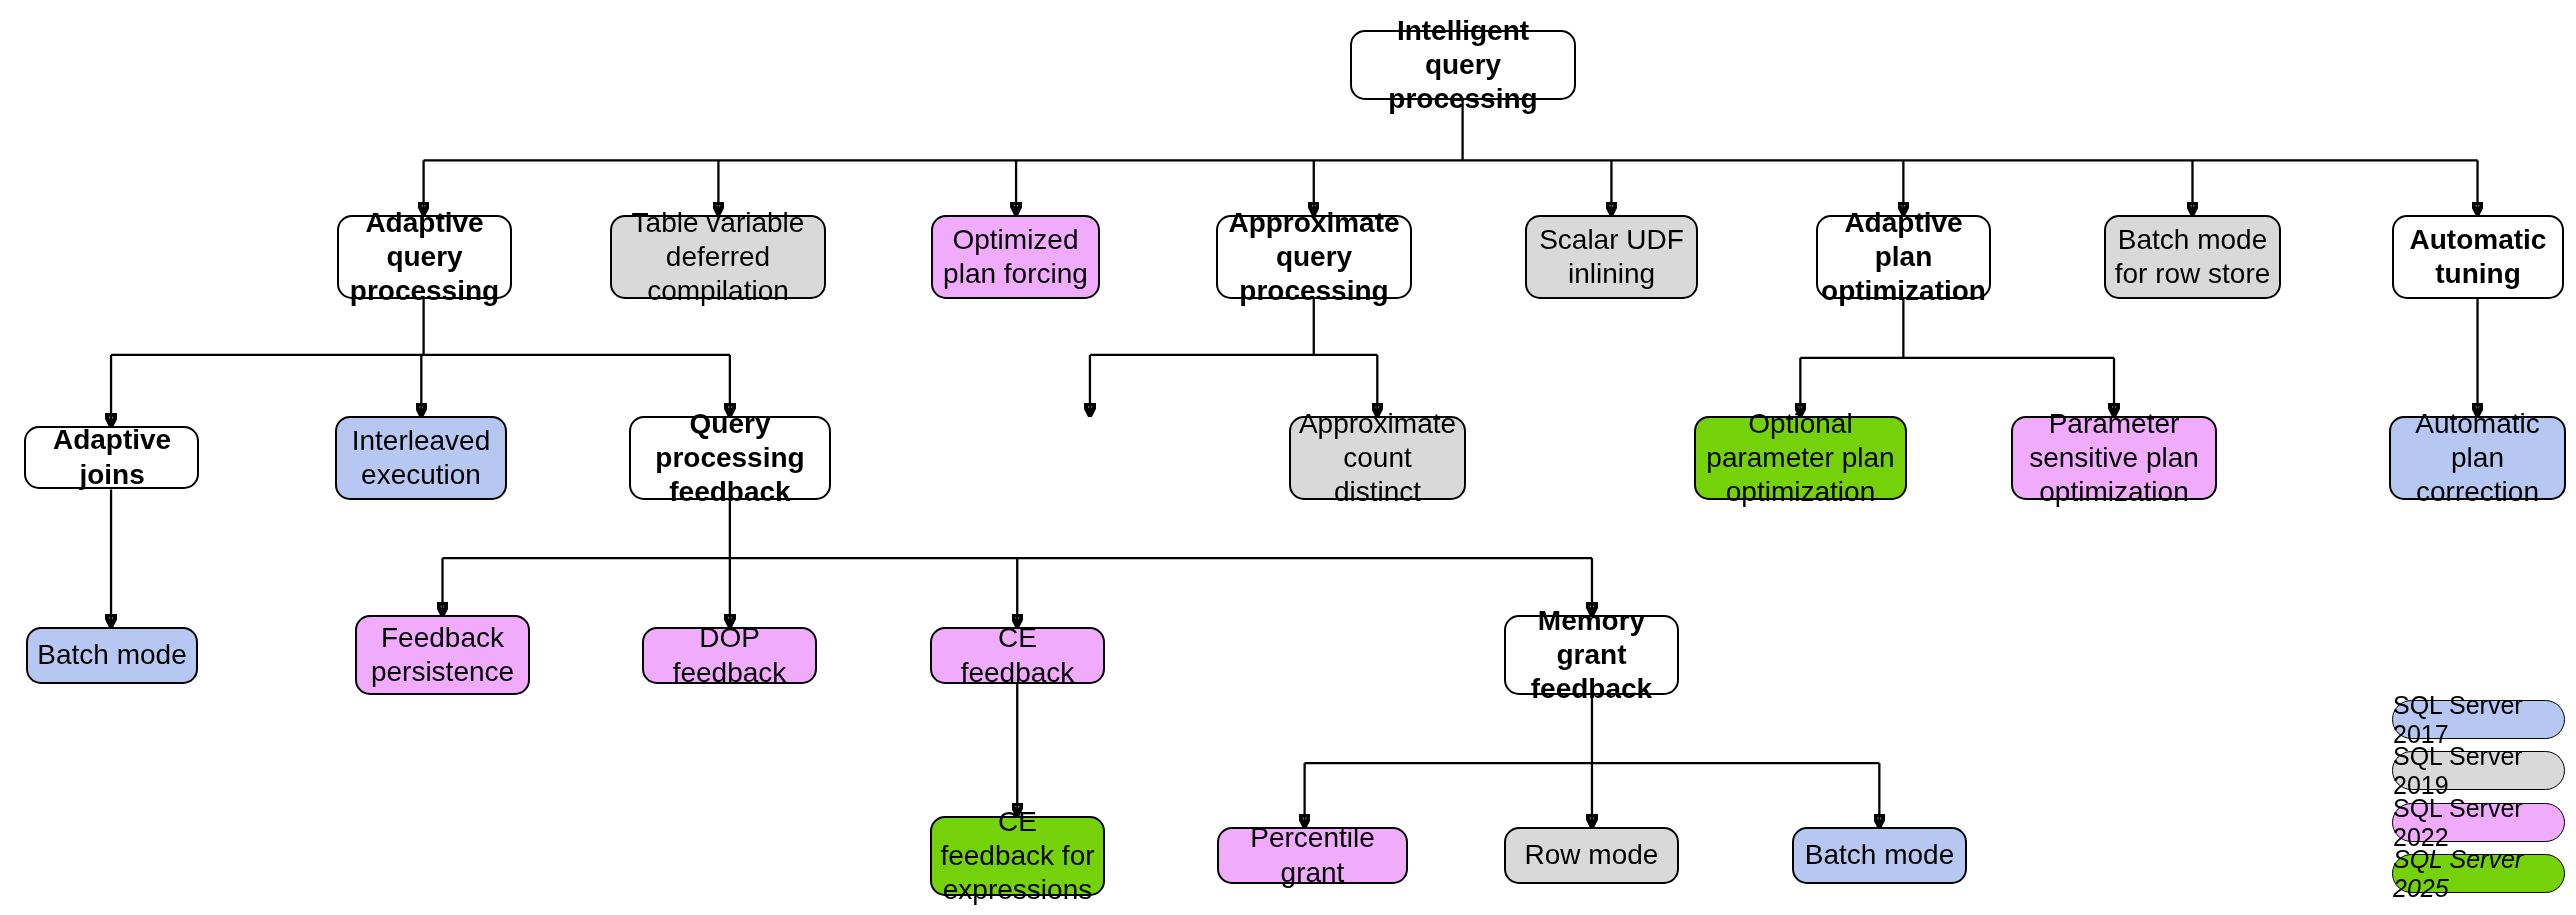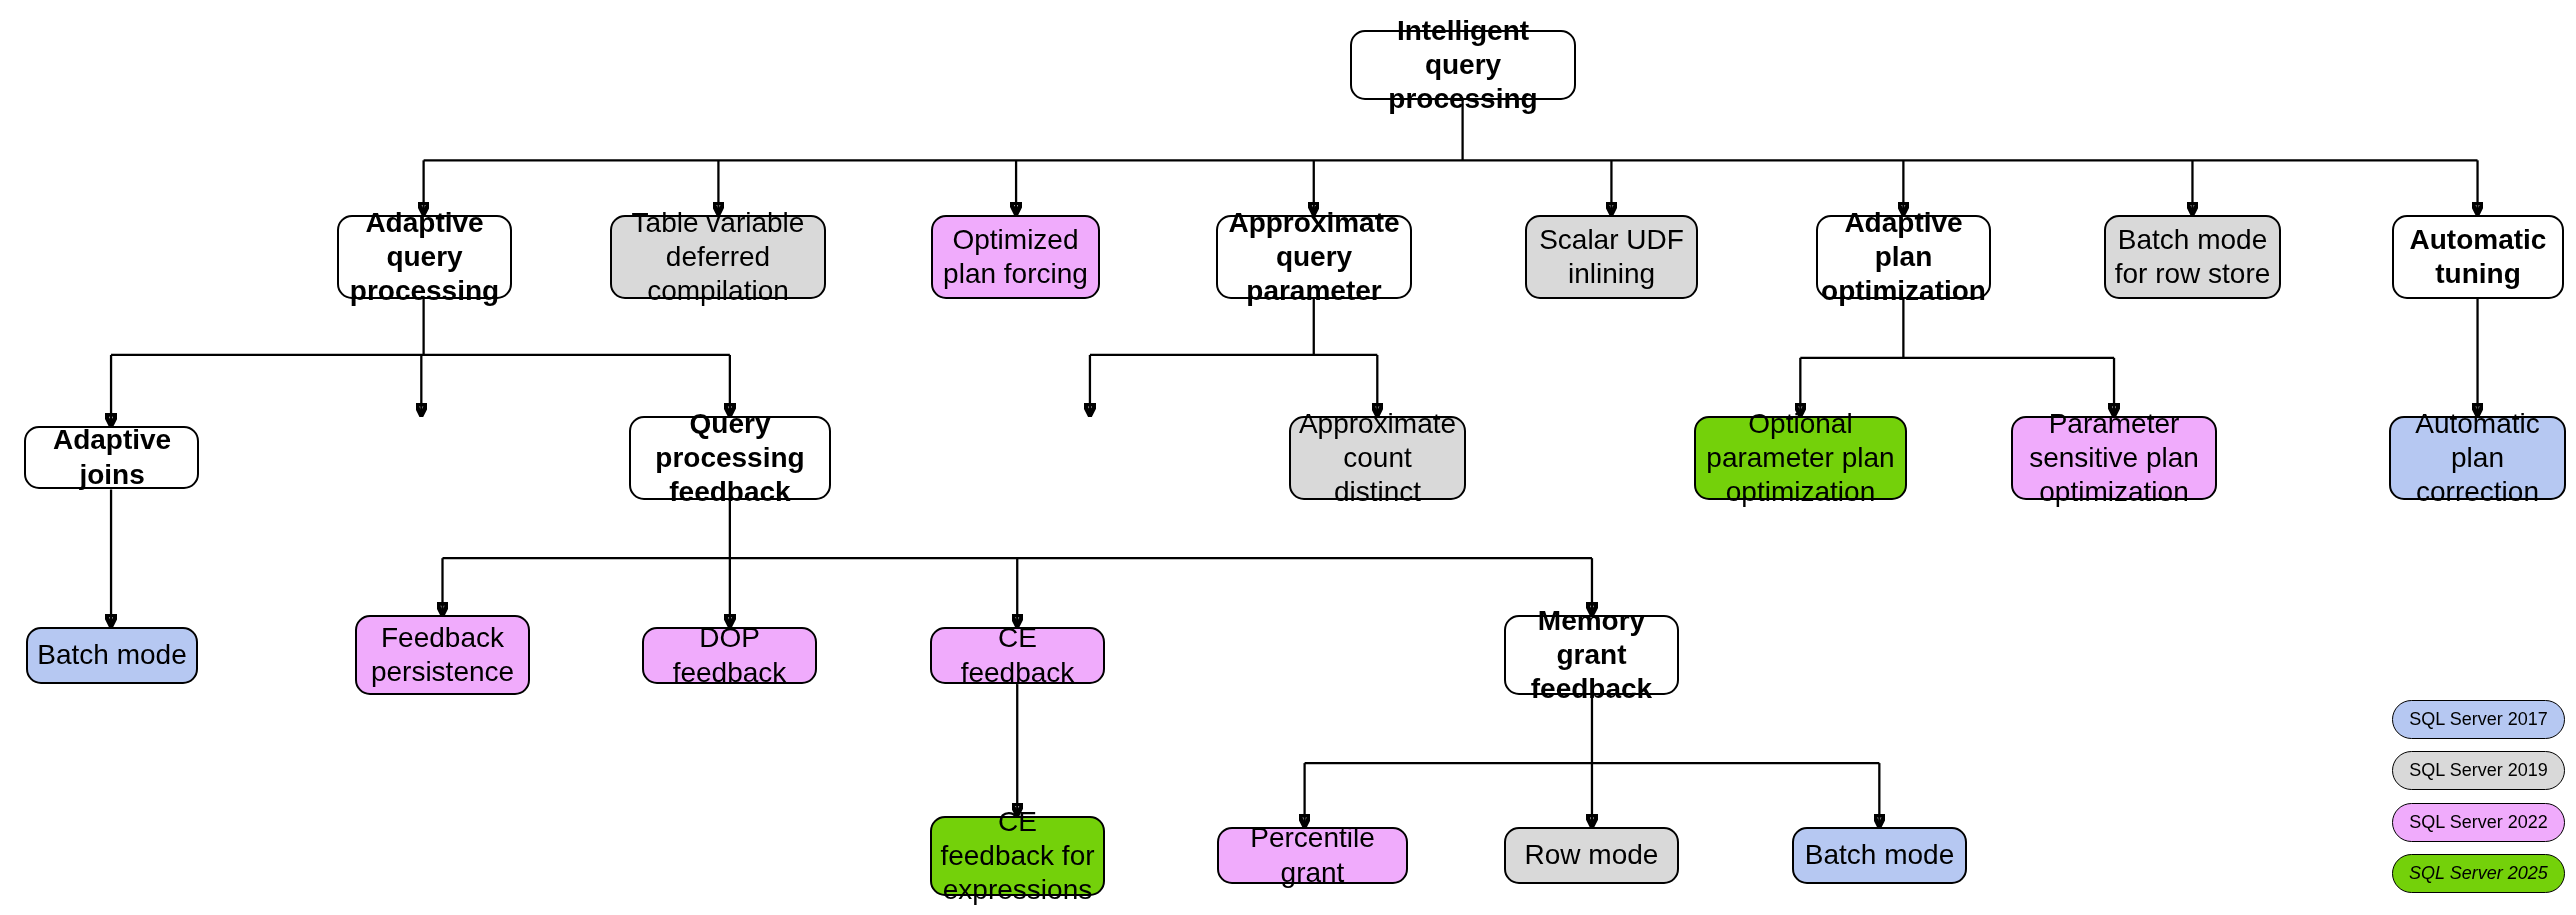--- a/index.html
+++ b/index.html
@@ -36,21 +36,21 @@
   .legend-chip {
     position: absolute;
     box-sizing: border-box;
     width: 173px;
     height: 39px;
     border: 1.7px solid #000;
     border-radius: 19.5px;
     display: flex;
     align-items: center;
     justify-content: center;
-    font-size: 18px;
+    font-size: 25px;
     color: #000;
   }
 </style>
 </head>
 <body>
 
 <div class="canvas">
 
   <svg class="edges" viewBox="0 0 4500 1600" xmlns="http://www.w3.org/2000/svg">
     <defs>
@@ -104,27 +104,28 @@
     <line x1="2279" y1="1333" x2="2279" y2="1442" marker-end="url(#arrow)"></line>
     <line x1="2781" y1="1333" x2="2781" y2="1442" marker-end="url(#arrow)"></line>
     <line x1="3283" y1="1333" x2="3283" y2="1442" marker-end="url(#arrow)"></line>
   </svg>
 
   <div class="node white cat" style="left:1350px; top:30px;  width:226px; height:70px;">Intelligent query processing</div>
 
   <div class="node white cat" style="left:337px;  top:215px; width:175px; height:84px;">Adaptive query processing</div>
   <div class="node gray" style="left:610px; top:215px; width:216px; height:84px;">Table variable deferred compilation</div>
   <div class="node gold" style="left:931px; top:215px; width:169px; height:84px;">Optimized plan forcing</div>
-  <div class="node white cat" style="left:1216px; top:215px; width:196px; height:84px;">Approximate query parameter</div>
+  <div class="node white cat" style="left:1216px; top:215px; width:196px; height:84px;">Approximate query processing</div>
   <div class="node gray" style="left:1525px; top:215px; width:173px; height:84px;">Scalar UDF inlining</div>
   <div class="node white cat" style="left:1816px; top:215px; width:175px; height:84px;">Adaptive plan optimization</div>
   <div class="node gray" style="left:2104px; top:215px; width:177px; height:84px;">Batch mode for row store</div>
   <div class="node white cat" style="left:2392px; top:215px; width:172px; height:84px;">Automatic tuning</div>
 
   <div class="node white cat" style="left:24px;   top:426px; width:175px; height:63px;padding-left:8px;">Adaptive joins</div>
+  <div class="node blue" style="left:335px;  top:416px; width:172px; height:84px;">Interleaved execution</div>
   <div class="node white cat" style="left:629px; top:416px; width:202px; height:84px;">Query processing feedback</div>
   <div class="node gray" style="left:1289px; top:416px; width:177px; height:84px;">Approximate count distinct</div>
   <div class="node green" style="left:1694px; top:416px; width:213px; height:84px;">Optional parameter plan optimization</div>
   <div class="node gold" style="left:2011px; top:416px; width:206px; height:84px;">Parameter sensitive plan optimization</div>
   <div class="node blue" style="left:2389px; top:416px; width:177px; height:84px;">Automatic plan correction</div>
 
   <div class="node blue" style="left:26px;   top:627px; width:172px; height:57px;">Batch mode</div>
   <div class="node gold" style="left:355px;  top:615px; width:175px; height:80px;">Feedback persistence</div>
   <div class="node gold" style="left:642px; top:627px; width:175px; height:57px;">DOP feedback</div>
   <div class="node gold" style="left:930px; top:627px; width:175px; height:57px;">CE feedback</div>

